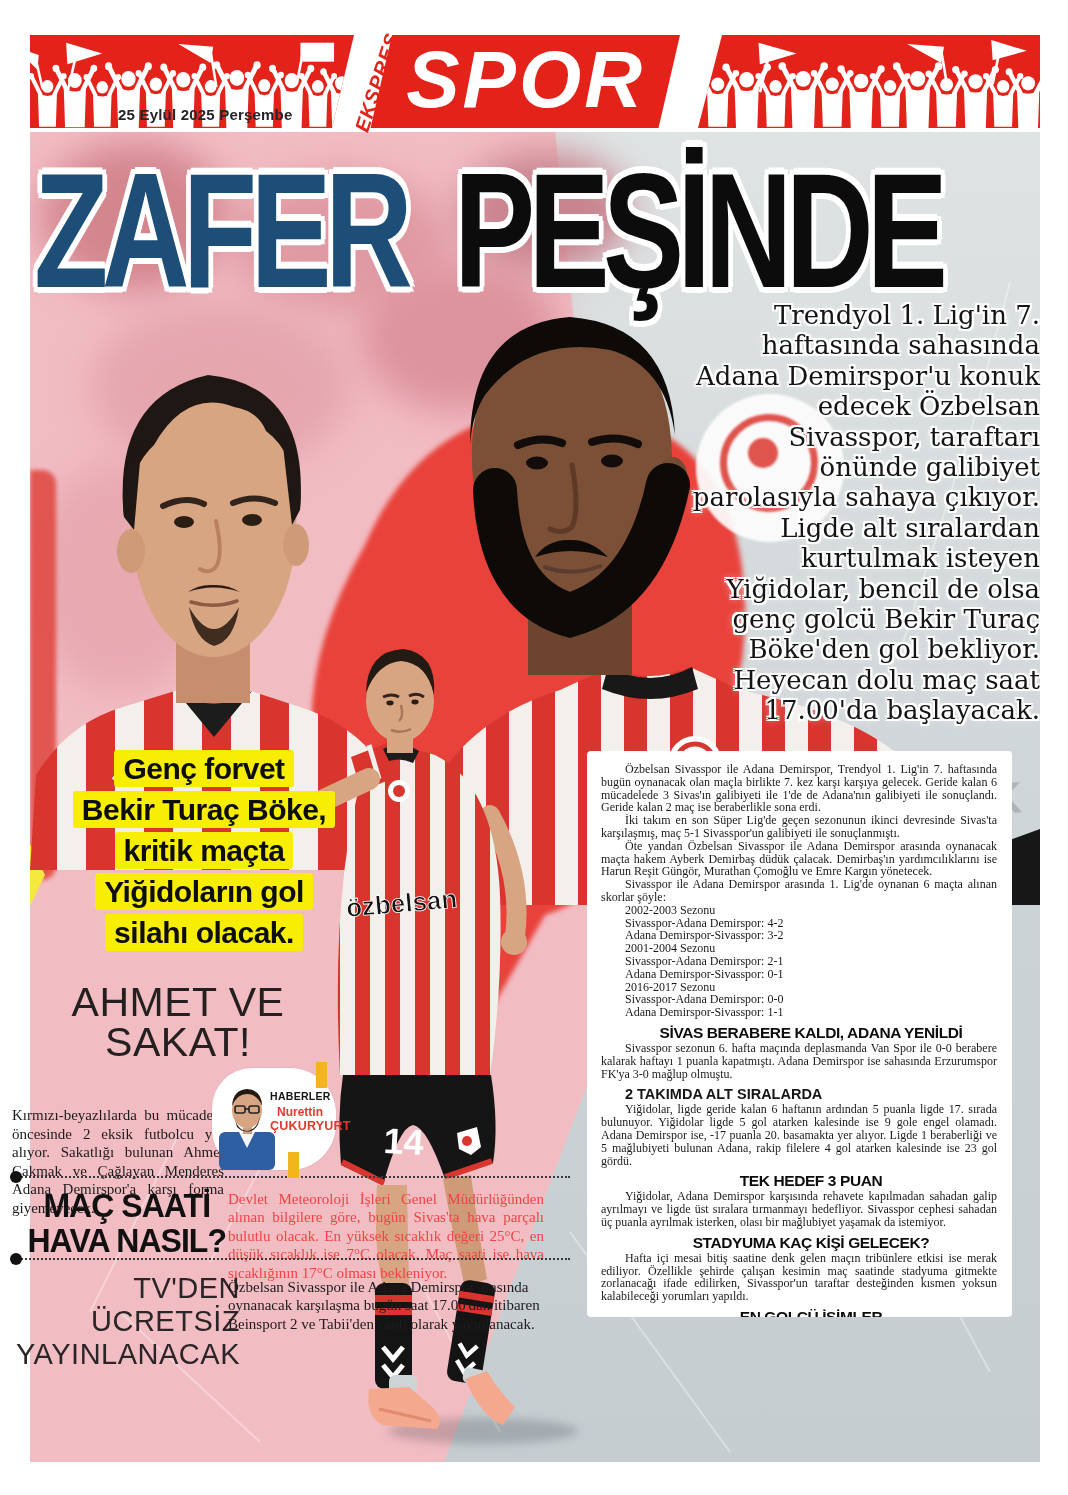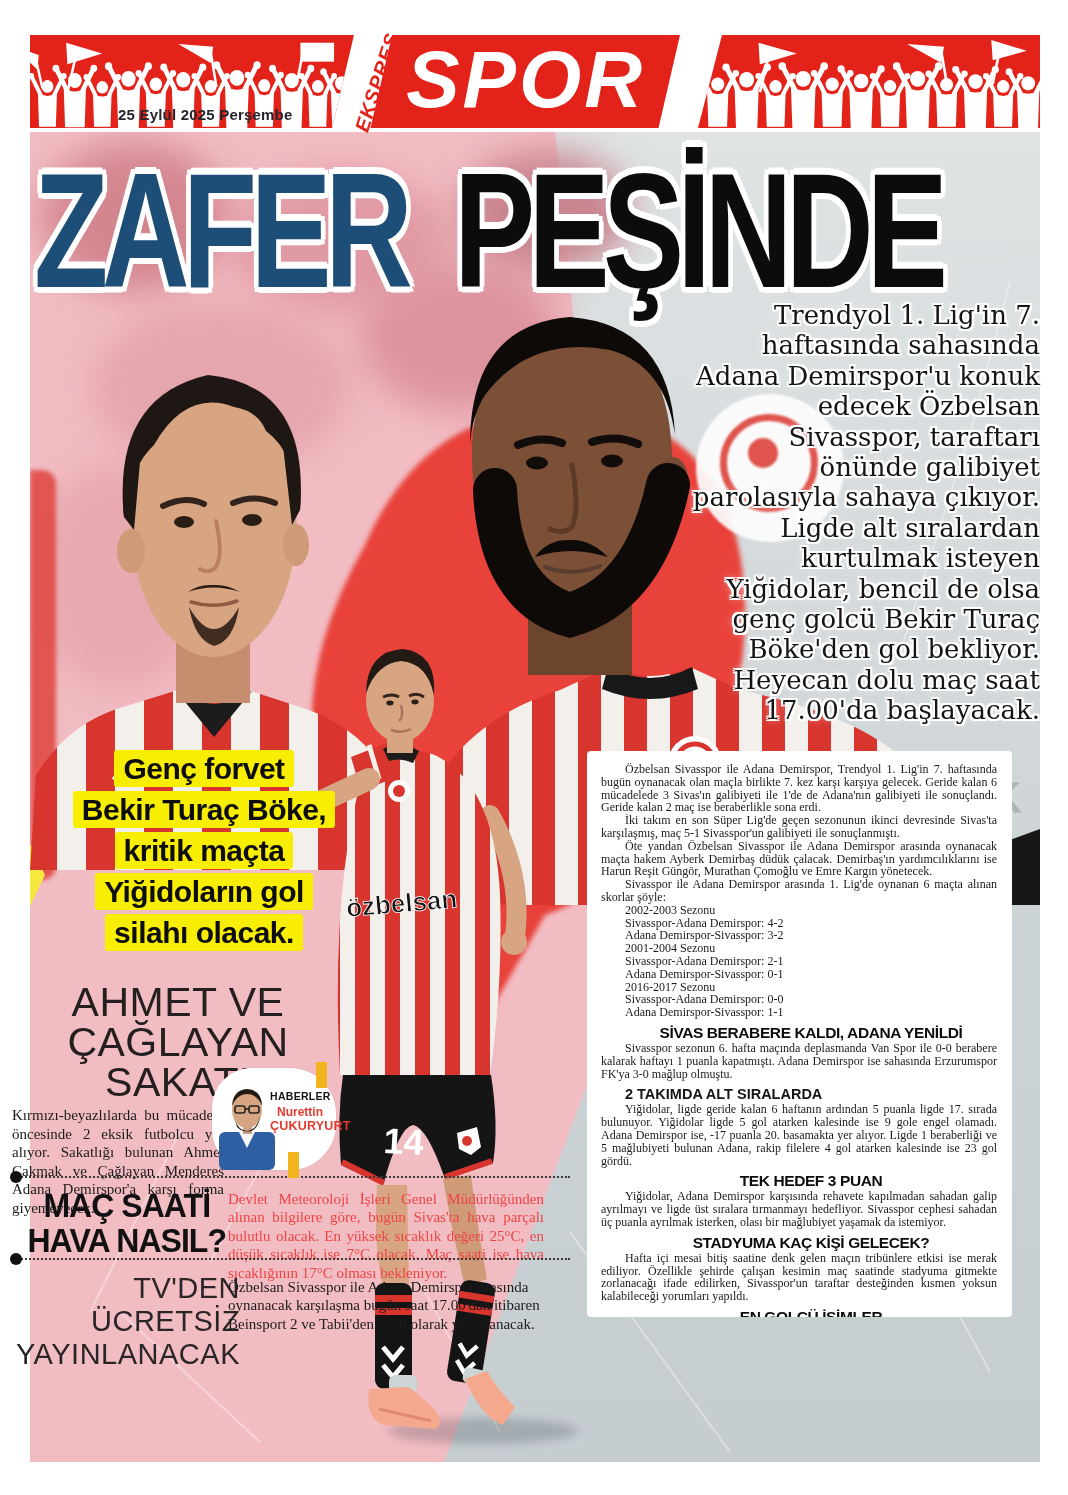--- a/index.html
+++ b/index.html
@@ -345,21 +345,20 @@
   <div class="lede">
     <span>Genç forvet</span><br>
     <span>Bekir Turaç Böke,</span><br>
     <span>kritik maçta</span><br>
     <span>Yiğidoların gol</span><br>
     <span>silahı olacak.</span>
   </div>
 
   <div class="injury-title">
     <div>AHMET VE</div>
-    <div>ÇAĞLAYAN</div>
     <div>SAKAT!</div>
   </div>
   <div class="injury-body">Kırmızı-beyazlılarda bu mücadele öncesinde 2 eksik futbolcu yer alıyor. Sakatlığı bulunan Ahmet Çakmak ve Çağlayan Menderes Adana Demirspor'a karşı forma giyemeyecek.</div>
 
   <div class="columnist">
     <svg class="col-photo" viewBox="0 0 56 84">
       <rect x="0" y="46" width="56" height="38" rx="6" fill="#2e5fa3"></rect>
       <polygon points="20,46 28,62 36,46" fill="#f5f5f5"></polygon>
       <rect x="24" y="34" width="9" height="14" fill="#caa083"></rect>
       <ellipse cx="28" cy="24" rx="15" ry="18" fill="#d8a583"></ellipse>

